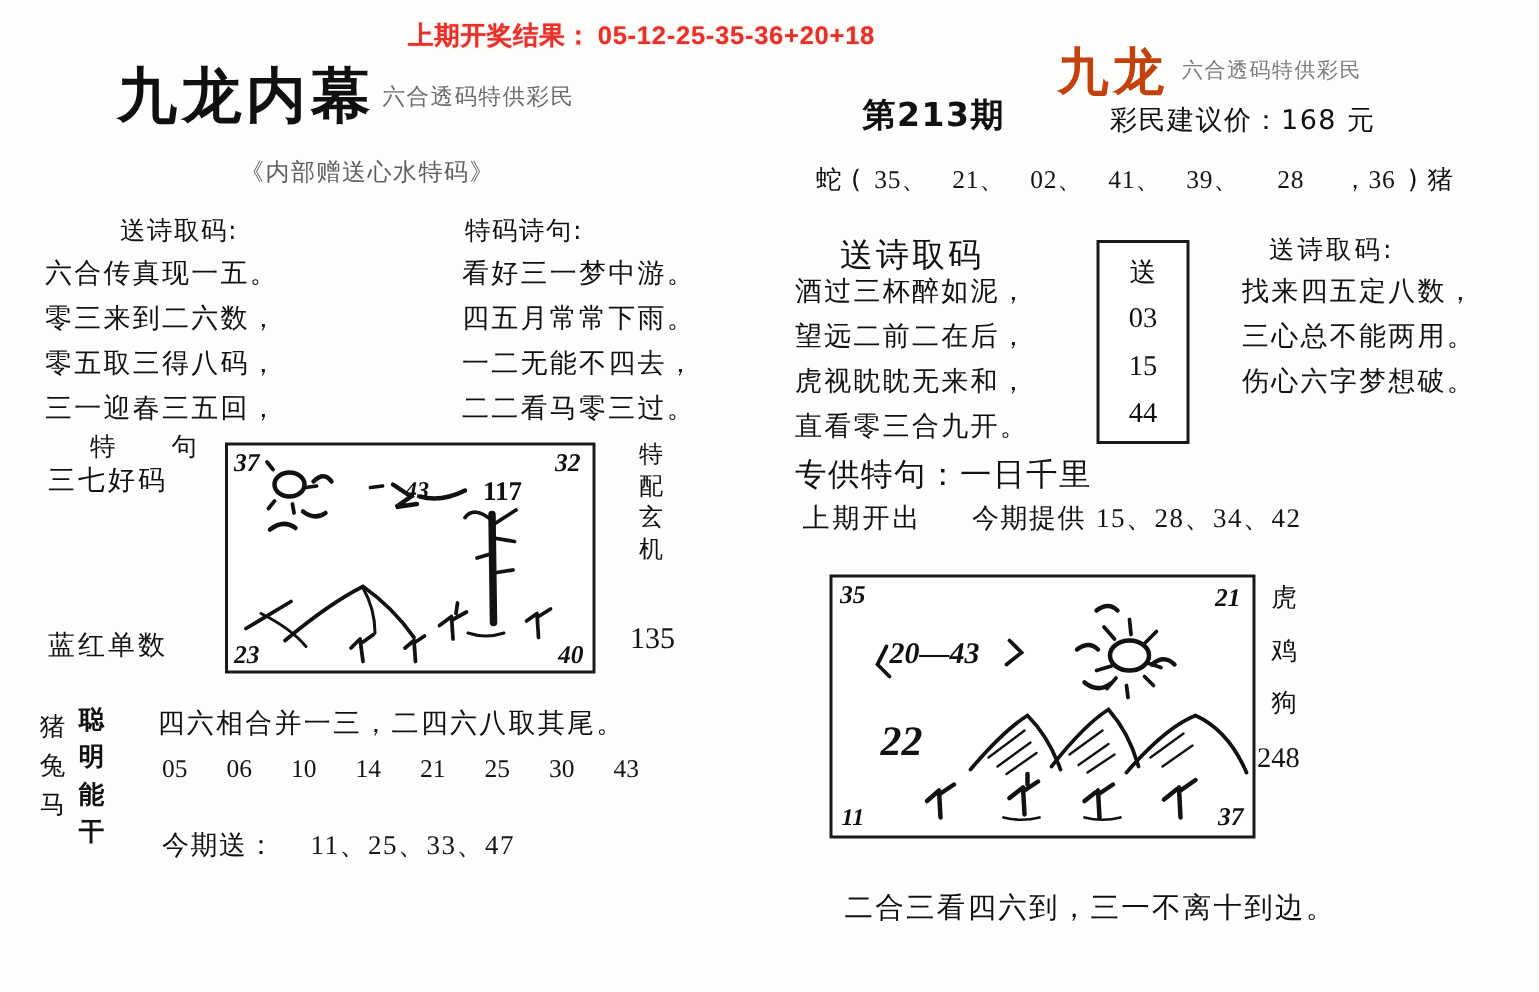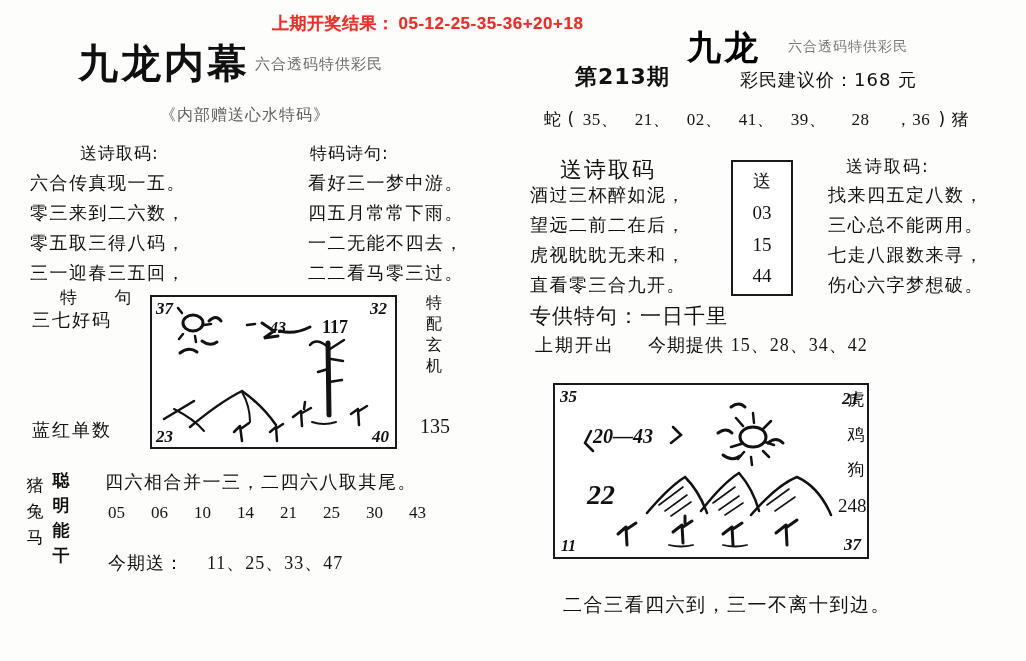--- a/index.html
+++ b/index.html
@@ -74,21 +74,20 @@
     border: 2px solid #1a1a1a;
     background: #ffffff;
     overflow: hidden;
   }
   #sketch-right {
     left: 553px; top: 383px;
     width: 280px; height: 172px;
     border: 2px solid #1a1a1a;
     background: #ffffff;
     overflow: hidden;
-    padding-left: 32px;
   }
   .sk-num { position:absolute; font-family:"Liberation Serif", serif; font-style: italic; font-weight: bold; color:#111; }
 
   #te-pei {
     left: 424px; top: 292px;
     font-size: 16px;
     width: 20px;
     line-height: 21px;
     letter-spacing: 0px;
     white-space: normal;
@@ -100,25 +99,25 @@
   #zodiac-left { left: 24px; top: 472px; font-size: 17px; line-height: 26px; width: 22px; text-align:center; white-space: normal;}
   #slogan-left { left: 50px; top: 468px; font-size: 17px; font-weight: bold; line-height: 25px; width: 22px; text-align:center; white-space: normal;}
   #bottom-sentence-left { left: 105px; top: 470px; font-size: 18px; letter-spacing: 1.5px; }
   #bottom-nums-left { left: 108px; top: 503px; font-size: 17px; }
   #bottom-nums-left span { display: inline-block; width: 43px; }
   #bottom-nums-left span:last-child { width: auto; }
   #jinqisong-left { left: 108px; top: 551px; font-size: 18px; letter-spacing: 1px; }
 
   
   #title-right {
-    left: 687px; top: 25px;
+    left: 705px; top: 25px;
     font-size: 34px;
     font-weight: bold;
     letter-spacing: 3px;
-    color: #000000;
+    color: #c2410c;
     font-family: "DejaVu Serif", serif;
   }
   #subtitle-right {
     left: 788px; top: 38px;
     font-size: 14px;
     color: #7a7a7a;
     letter-spacing: 1px;
   }
   #issue-no {
     left: 575px; top: 62px;
@@ -269,21 +268,20 @@
     <div>送</div>
     <div>03</div>
     <div>15</div>
     <div>44</div>
   </div>
 
   <div class="abs cn" id="right-poem2-head">送诗取码:</div>
   <div class="poem-col" id="right-poem2">
     <div class="poem-line cn">找来四五定八数，</div>
     <div class="poem-line cn">三心总不能两用。</div>
-    <div class="poem-line cn">七走八跟数来寻，</div>
     <div class="poem-line cn">伤心六字梦想破。</div>
   </div>
 
   <div class="abs cn" id="shangqi">上期开出</div>
   <div class="abs cn" id="jinqi">
     <span>今期提供</span>
     <span class="num" style="font-size:18px;">15、28、34、42</span>
   </div>
 
   <div class="abs" id="sketch-right">

